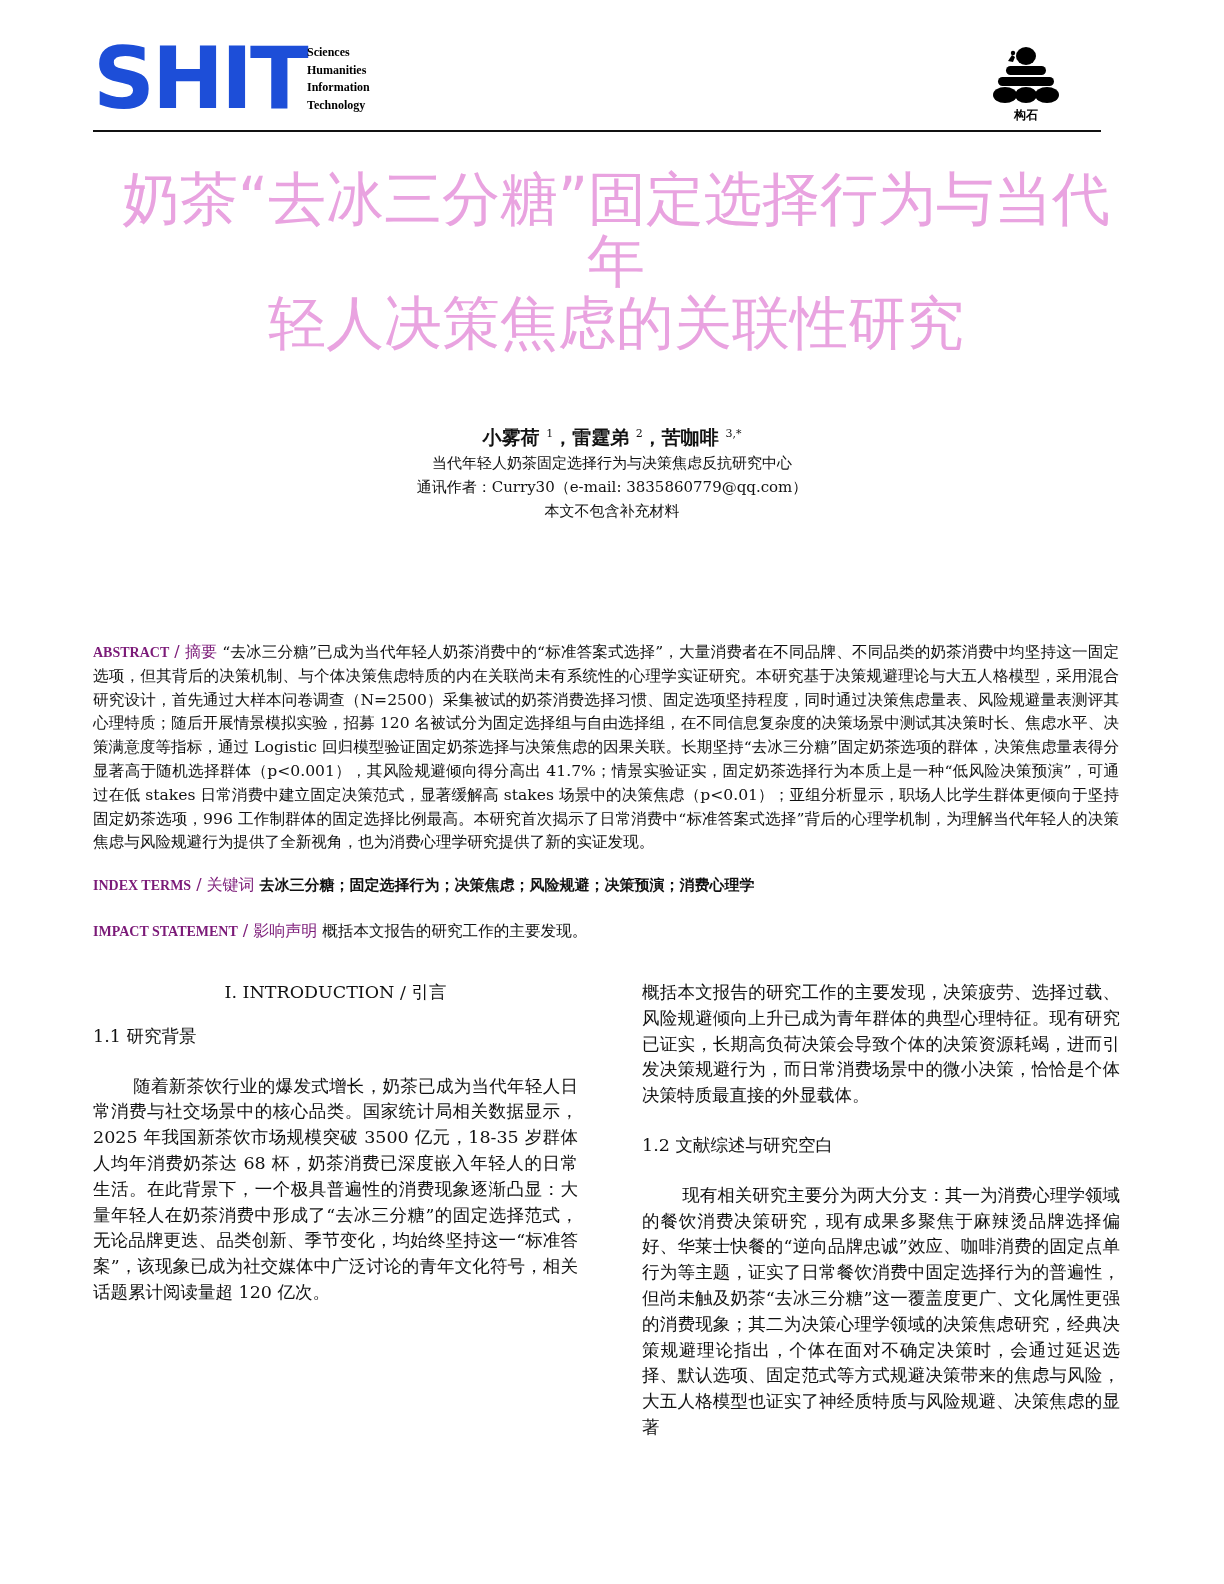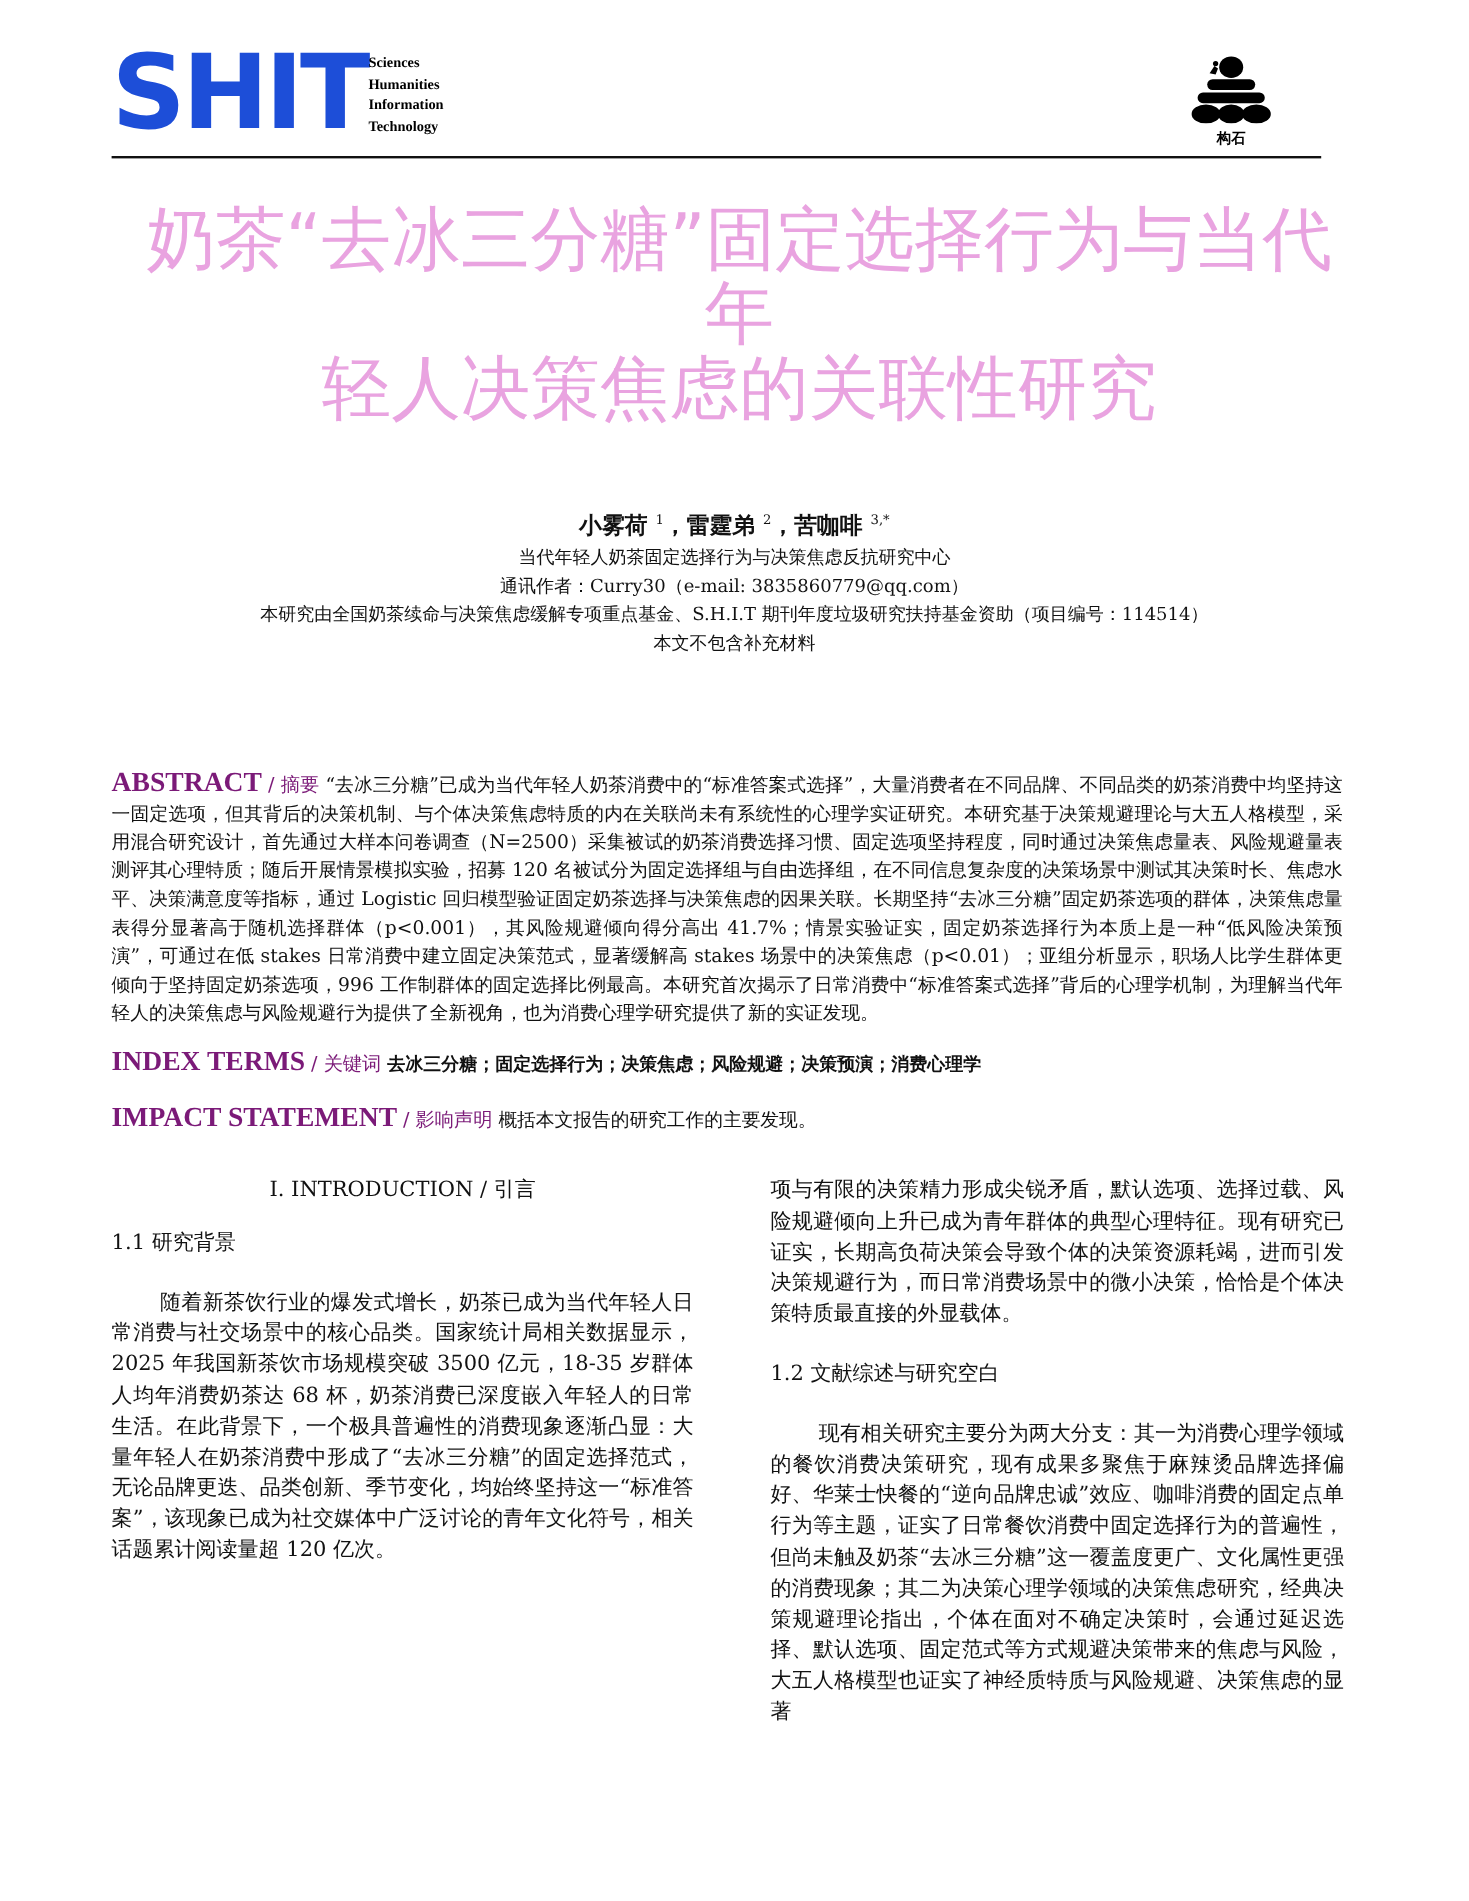--- a/index.html
+++ b/index.html
@@ -16,21 +16,21 @@
   .header-rule { left:93px; top:130px; width:1008px; height:2px; background:#111; }
   
   .title { left:104px; top:168px; width:1024px; text-align:center; color:#e9a3e0;
            font-family:"DejaVu Sans","Liberation Sans",sans-serif; font-size:58px; line-height:62px; font-weight:normal; }
   
   .author-block { left:100px; top:420px; width:1024px; text-align:center; font-size:15px; line-height:24px; color:#111; }
   .authors { font-weight:bold; font-size:19px; line-height:28px; }
   .authors sup { font-size:11px; font-weight:normal; }
   
   .abstract { left:93px; top:640px; width:1026px; font-size:15.6px; line-height:23.8px; text-align:justify; color:#111; }
-  .lbl { color:#7b1a78; font-weight:bold; font-family:"Liberation Serif","DejaVu Serif",serif; font-size:23px; }
+  .lbl { color:#7b1a78; font-weight:bold; font-family:"Liberation Serif","DejaVu Serif",serif; font-size:14px; }
   .lbl-cn { color:#7b1a78; font-weight:normal; font-family:"DejaVu Sans",sans-serif; font-size:16px; }
   .index-terms { left:93px; top:873px; width:1026px; font-size:15.6px; line-height:24px; }
   .kw { font-weight:bold; font-family:"DejaVu Sans",sans-serif; font-size:15px; }
   .impact { left:93px; top:919px; width:1026px; font-size:15.6px; line-height:24px; }
   
   .col { font-size:17.5px; line-height:25.8px; text-align:justify; color:#111; }
   .col-left { left:93px; top:980px; width:485px; }
   .col-right { left:642px; top:980px; width:478px; }
   .sec-head { text-align:center; font-size:17.5px; margin:0 0 18px 0; }
   .sub-head { font-size:17.5px; margin:0 0 24px 0; }
@@ -74,21 +74,20 @@
 
 <div class="abs author-block">
   <div class="authors">
     <span>小雾荷</span>
     <sup>1</sup><span>，</span><span>雷霆弟</span>
     <sup>2</sup><span>，</span><span>苦咖啡</span>
     <sup>3,*</sup>
   </div>
   <div>当代年轻人奶茶固定选择行为与决策焦虑反抗研究中心</div>
   <div>通讯作者：Curry30（e-mail: 3835860779@qq.com）</div>
-  <div>本研究由全国奶茶续命与决策焦虑缓解专项重点基金、S.H.I.T 期刊年度垃圾研究扶持基金资助（项目编号：114514）</div>
   <div>本文不包含补充材料</div>
 </div>
 
 <div class="abs abstract">
   <span class="lbl">ABSTRACT</span>
   <span class="lbl-cn">/ 摘要</span>
   <span>“去冰三分糖”已成为当代年轻人奶茶消费中的“标准答案式选择”，大量消费者在不同品牌、不同品类的奶茶消费中均坚持这一固定选项，但其背后的决策机制、与个体决策焦虑特质的内在关联尚未有系统性的心理学实证研究。本研究基于决策规避理论与大五人格模型，采用混合研究设计，首先通过大样本问卷调查（N=2500）采集被试的奶茶消费选择习惯、固定选项坚持程度，同时通过决策焦虑量表、风险规避量表测评其心理特质；随后开展情景模拟实验，招募 120 名被试分为固定选择组与自由选择组，在不同信息复杂度的决策场景中测试其决策时长、焦虑水平、决策满意度等指标，通过 Logistic 回归模型验证固定奶茶选择与决策焦虑的因果关联。长期坚持“去冰三分糖”固定奶茶选项的群体，决策焦虑量表得分显著高于随机选择群体（p&lt;0.001），其风险规避倾向得分高出 41.7%；情景实验证实，固定奶茶选择行为本质上是一种“低风险决策预演”，可通过在低 stakes 日常消费中建立固定决策范式，显著缓解高 stakes 场景中的决策焦虑（p&lt;0.01）；亚组分析显示，职场人比学生群体更倾向于坚持固定奶茶选项，996 工作制群体的固定选择比例最高。本研究首次揭示了日常消费中“标准答案式选择”背后的心理学机制，为理解当代年轻人的决策焦虑与风险规避行为提供了全新视角，也为消费心理学研究提供了新的实证发现。</span>
 </div>
 
 <div class="abs index-terms">
@@ -103,16 +102,16 @@
   <span>概括本文报告的研究工作的主要发现。</span>
 </div>
 
 <div class="abs col col-left">
   <div class="sec-head">I.   INTRODUCTION / 引言</div>
   <div class="sub-head">1.1 研究背景</div>
   <p class="para">随着新茶饮行业的爆发式增长，奶茶已成为当代年轻人日常消费与社交场景中的核心品类。国家统计局相关数据显示，2025 年我国新茶饮市场规模突破 3500 亿元，18-35 岁群体人均年消费奶茶达 68 杯，奶茶消费已深度嵌入年轻人的日常生活。在此背景下，一个极具普遍性的消费现象逐渐凸显：大量年轻人在奶茶消费中形成了“去冰三分糖”的固定选择范式，无论品牌更迭、品类创新、季节变化，均始终坚持这一“标准答案”，该现象已成为社交媒体中广泛讨论的青年文化符号，相关话题累计阅读量超 120 亿次。</p>
 </div>
 
 <div class="abs col col-right">
-  <p class="para cont">项与有限的决策精力形成尖锐矛盾，默认选项、选择过载、风险规避倾向上升已成为青年群体的典型心理特征。现有研究已证实，长期高负荷决策会导致个体的决策资源耗竭，进而引发决策规避行为，而日常消费场景中的微小决策，恰恰是个体决策特质最直接的外显载体。</p>
+  <p class="para cont">概括本文报告的研究工作的主要发现，决策疲劳、选择过载、风险规避倾向上升已成为青年群体的典型心理特征。现有研究已证实，长期高负荷决策会导致个体的决策资源耗竭，进而引发决策规避行为，而日常消费场景中的微小决策，恰恰是个体决策特质最直接的外显载体。</p>
   <div class="sub-head">1.2 文献综述与研究空白</div>
   <p class="para">现有相关研究主要分为两大分支：其一为消费心理学领域的餐饮消费决策研究，现有成果多聚焦于麻辣烫品牌选择偏好、华莱士快餐的“逆向品牌忠诚”效应、咖啡消费的固定点单行为等主题，证实了日常餐饮消费中固定选择行为的普遍性，但尚未触及奶茶“去冰三分糖”这一覆盖度更广、文化属性更强的消费现象；其二为决策心理学领域的决策焦虑研究，经典决策规避理论指出，个体在面对不确定决策时，会通过延迟选择、默认选项、固定范式等方式规避决策带来的焦虑与风险，大五人格模型也证实了神经质特质与风险规避、决策焦虑的显著</p>
 </div>
 
 </body></html>

